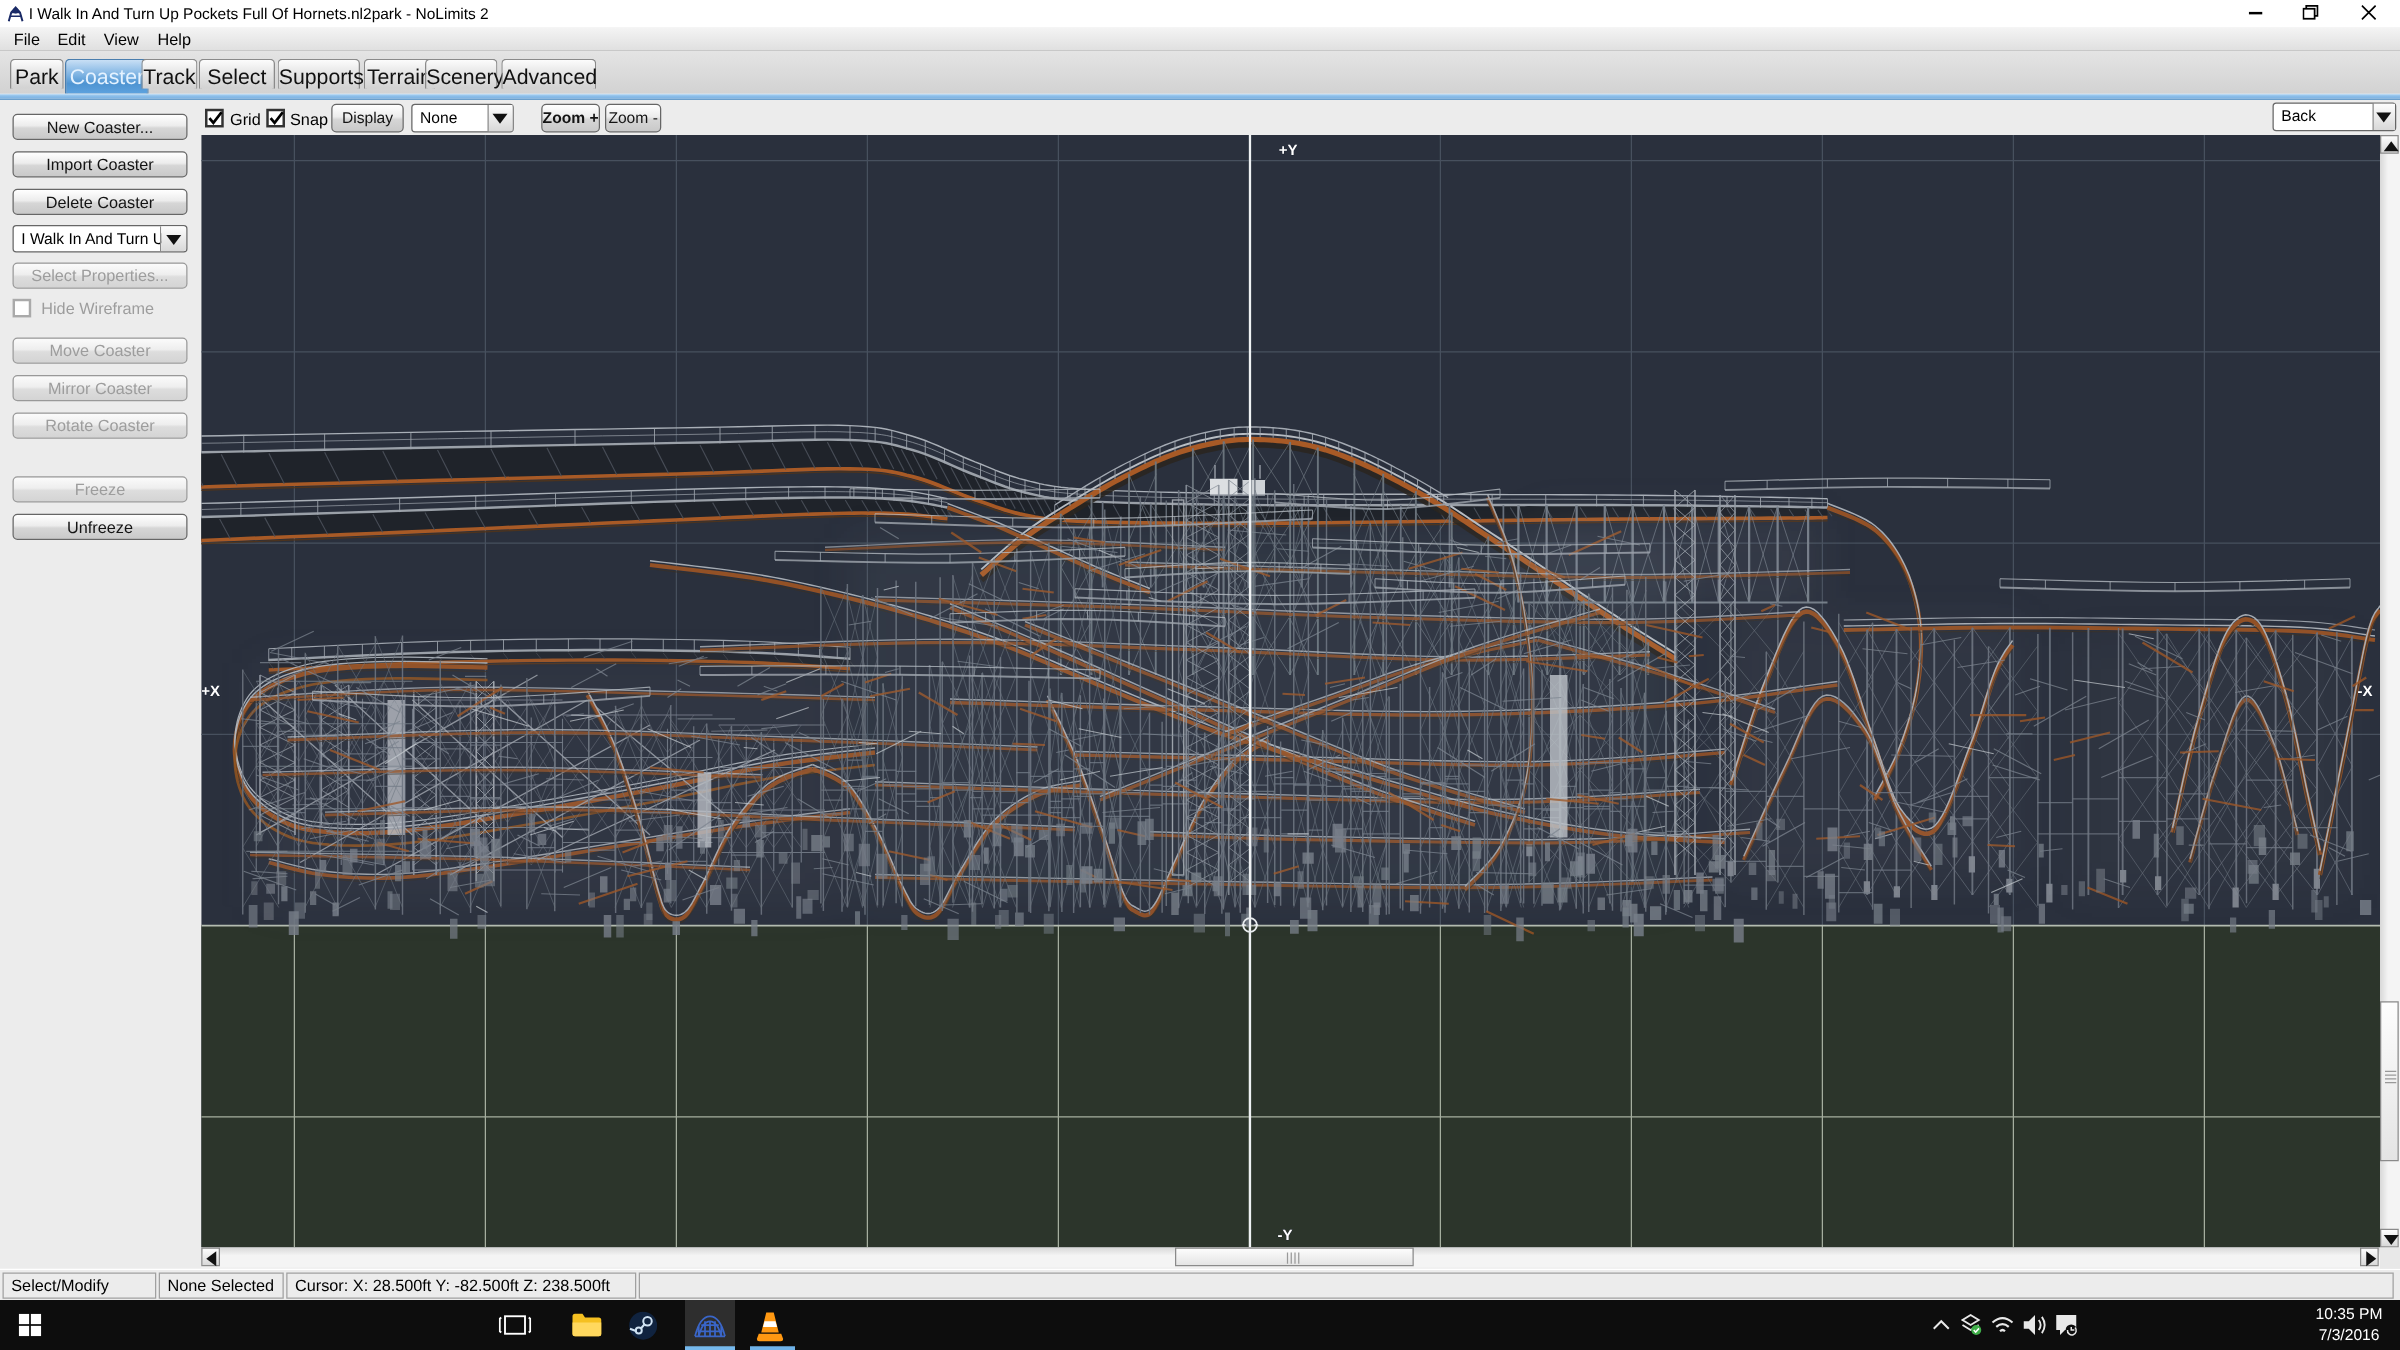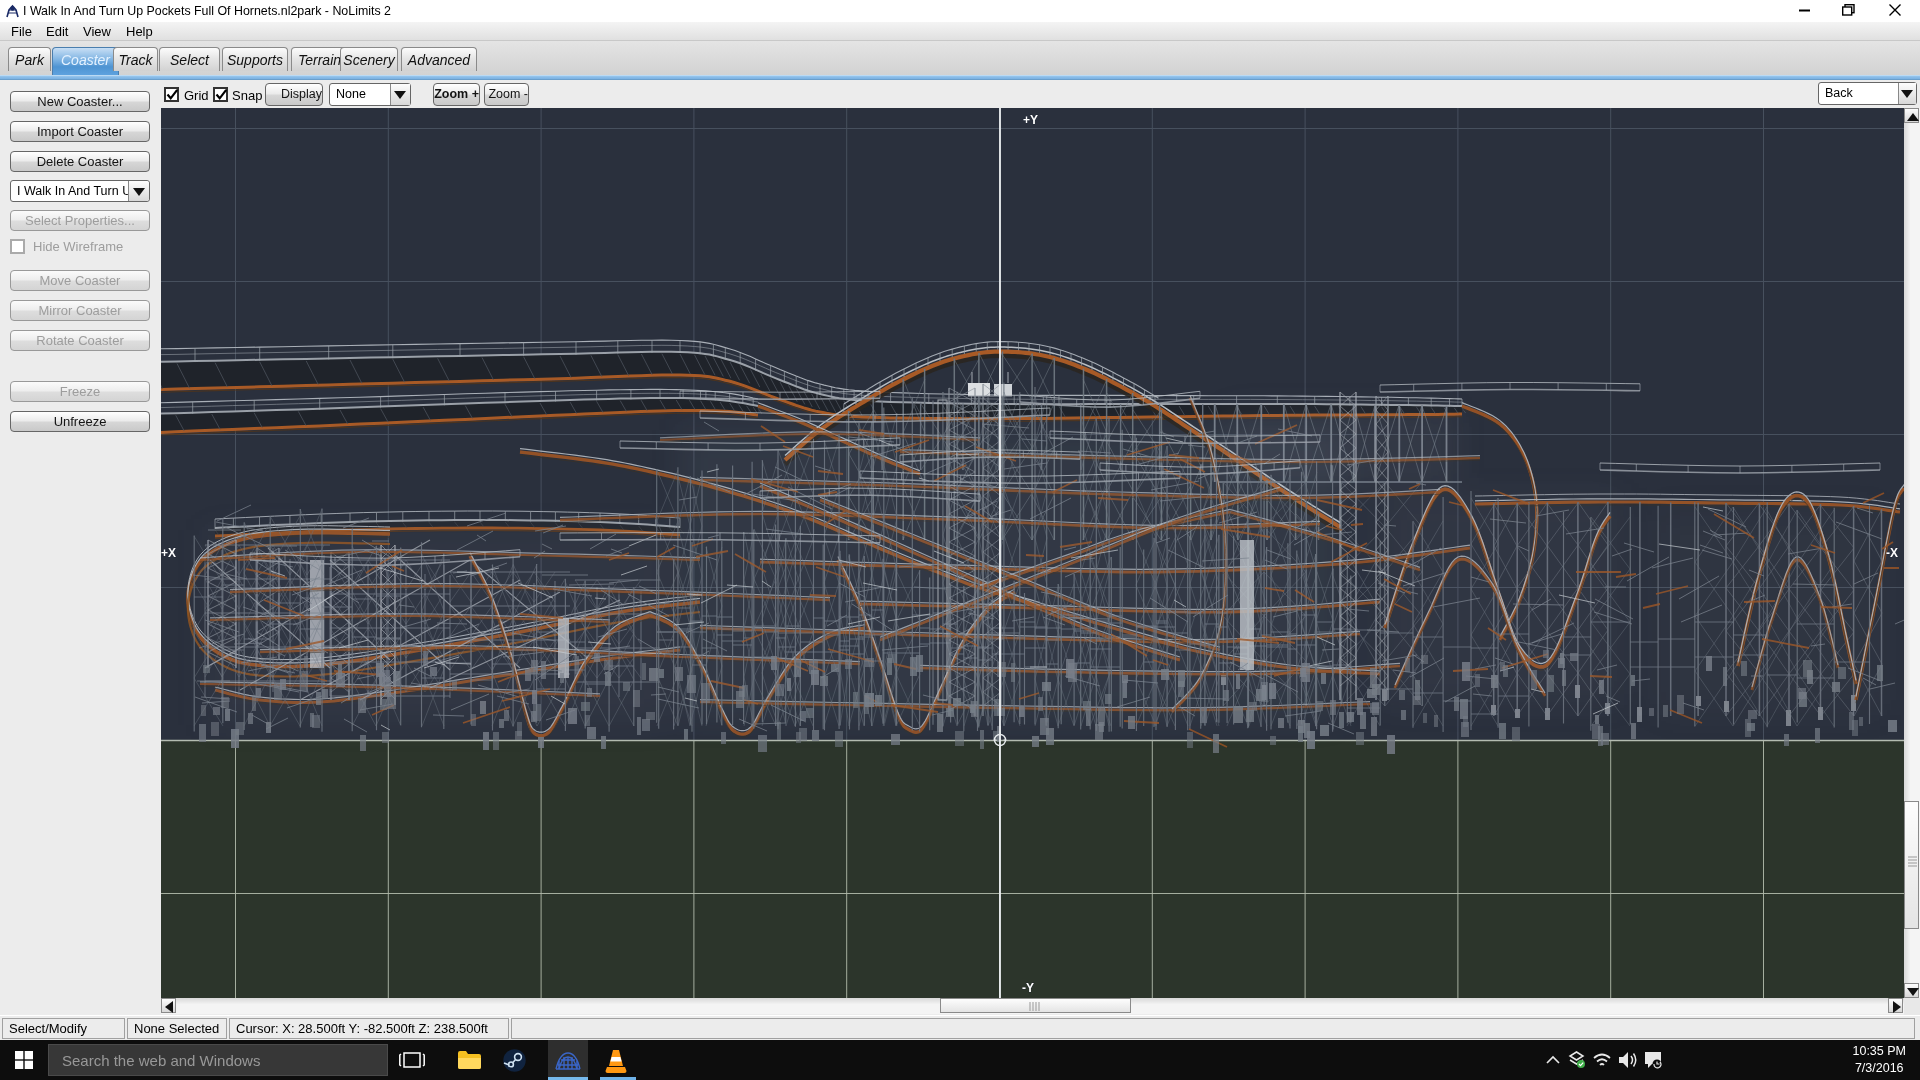--- a/index.html
+++ b/index.html
@@ -7,35 +7,35 @@
   .abs { position:absolute; }
   
   #titlebar { left:0; top:0; width:1920px; height:22px; background:#ffffff; }
   #titlebar .title { position:absolute; left:23px; top:4px; font-size:12.4px; color:#000; }
   
   #menubar { left:0; top:22px; width:1920px; height:19px; background:linear-gradient(#f4f4f4,#e0e0e0); border-bottom:1px solid #c8c8c8;}
   .menuitem { position:absolute; top:2px; font-size:13px; color:#000; }
   
   #tabstrip { left:0; top:41px; width:1920px; height:34px; background:linear-gradient(#e4e4e4,#d2d2d2); }
   .tab { position:absolute; top:6px; height:24px; border:1px solid #8a8a8a; border-bottom:none; border-radius:4px 4px 0 0;
-         background:linear-gradient(#fcfcfc,#e6e6e6 45%,#d2d2d2); font-size:14px; color:#111; text-align:center; padding-top:4px;font-style:italic;}
+         background:linear-gradient(#fcfcfc,#e6e6e6 45%,#d2d2d2); font-size:17px; color:#111; text-align:center; padding-top:4px;}
   .tab.sel { height:28px; background:linear-gradient(#c8dff5,#7cb2e2 45%,#4e94d2 70%,#5ea2de); color:#e4f2ff; border-color:#4a7eae; }
   #bluestrip { left:0; top:75px; width:1920px; height:5px; background:linear-gradient(#cfe6f8,#8fc0ea 40%,#7ab1e2); border-bottom:1px solid #6b9fcc;}
   
   #sidebar { left:0; top:80px; width:161px; height:712px; background:#ececec; }
   .btn { position:absolute; left:10px; width:140px; height:21px; border:1px solid #666; border-radius:4px;
          background:linear-gradient(#ffffff,#ececec 45%,#d6d6d6 55%,#c9c9c9); font-size:13px; color:#141414; text-align:center; line-height:19px;}
   .btn.dis { color:#9d9d9d; border-color:#999; background:linear-gradient(#fbfbfb,#eee 45%,#ddd 55%,#d4d4d4);}
   
   #toolbar { left:161px; top:80px; width:1759px; height:28px; background:#ececec; }
   .cb { position:absolute; width:15px; height:15px; background:#fff; border:2px solid #333; }
   .cb svg { position:absolute; left:-1px; top:-2px; }
   .tlabel { position:absolute; font-size:13px; color:#000; }
   .tbtn { position:absolute; height:23px; border:1px solid #666; border-radius:4px;
-          background:linear-gradient(#ffffff,#ececec 45%,#d6d6d6 55%,#c9c9c9); font-size:12.5px; color:#141414; text-align:right; line-height:21px; }
+          background:linear-gradient(#ffffff,#ececec 45%,#d6d6d6 55%,#c9c9c9); font-size:12.5px; color:#141414; text-align:center; line-height:21px; }
   .combo { position:absolute; height:23px; background:#fff; border:1px solid #666; border-radius:3px; font-size:13px; color:#000; }
   .combo .tx { position:absolute; left:6px; top:3px; white-space:nowrap; overflow:hidden; font-size:12.5px; }
   .combo .arr { position:absolute; right:0; top:0; bottom:0; border-left:1px solid #888; background:linear-gradient(#fdfdfd,#d8d8d8); }
   .tri { width:0; height:0; border-left:6px solid transparent; border-right:6px solid transparent; border-top:8px solid #111; position:absolute; }
   
   .sb { position:absolute; background:linear-gradient(90deg,#cfcfcf,#f2f2f2 30%,#f2f2f2); }
   .sbtn { position:absolute; width:15px; height:15px; background:linear-gradient(#fdfdfd,#d8d8d8); border:1px solid #8a8a8a; }
   .thumb { position:absolute; background:linear-gradient(#fdfdfd,#e4e4e4); border:1px solid #8a8a8a; }
   
   #statusbar { left:0; top:1015px; width:1920px; height:25px; background:#ececec; border-top:1px solid #fff; }
@@ -679,23 +679,20 @@
   <div class="stbox" style="left:229px;width:280px;">Cursor: X: 28.500ft Y: -82.500ft Z: 238.500ft</div>
   <div class="stbox" style="left:511px;width:1404px;"></div>
 </div>
 <div class="abs" id="taskbar">
   <svg class="abs" style="left:15px;top:11px" width="18" height="18" viewBox="0 0 18 18">
     <rect x="0" y="0" width="8.3" height="8.3" fill="#fff"></rect>
       <rect x="9.7" y="0" width="8.3" height="8.3" fill="#fff"></rect>
     <rect x="0" y="9.7" width="8.3" height="8.3" fill="#fff"></rect>
       <rect x="9.7" y="9.7" width="8.3" height="8.3" fill="#fff"></rect>
   </svg>
-  <div id="search">
-      <span>Search the web and Windows</span>
-    </div>
   <svg class="abs" style="left:399px;top:12px" width="26" height="16" viewBox="0 0 26 16">
     <rect x="5" y="1" width="16" height="14" fill="none" stroke="#fff" stroke-width="1.5"></rect>
     <path d="M2 2 L0.8 3 L0.8 13 L2 14 M24 2 L25.2 3 L25.2 13 L24 14" stroke="#fff" stroke-width="1.5" fill="none"></path>
   </svg>
   <svg class="abs" style="left:457px;top:10px" width="25" height="20" viewBox="0 0 25 20">
     <path d="M1 3 q0-2 2-2 h6 l2 3 h11 q2 0 2 2 v11 q0 2 -2 2 h-19 q-2 0 -2-2 z" fill="#f5c021"></path>
     <path d="M1 8 h23 v9 q0 2 -2 2 h-19 q-2 0 -2-2 z" fill="#ffd85e"></path>
   </svg>
   <svg class="abs" style="left:503px;top:9px" width="23" height="23" viewBox="0 0 23 23">
     <circle cx="11.5" cy="11.5" r="11.2" fill="#10233f"></circle>

